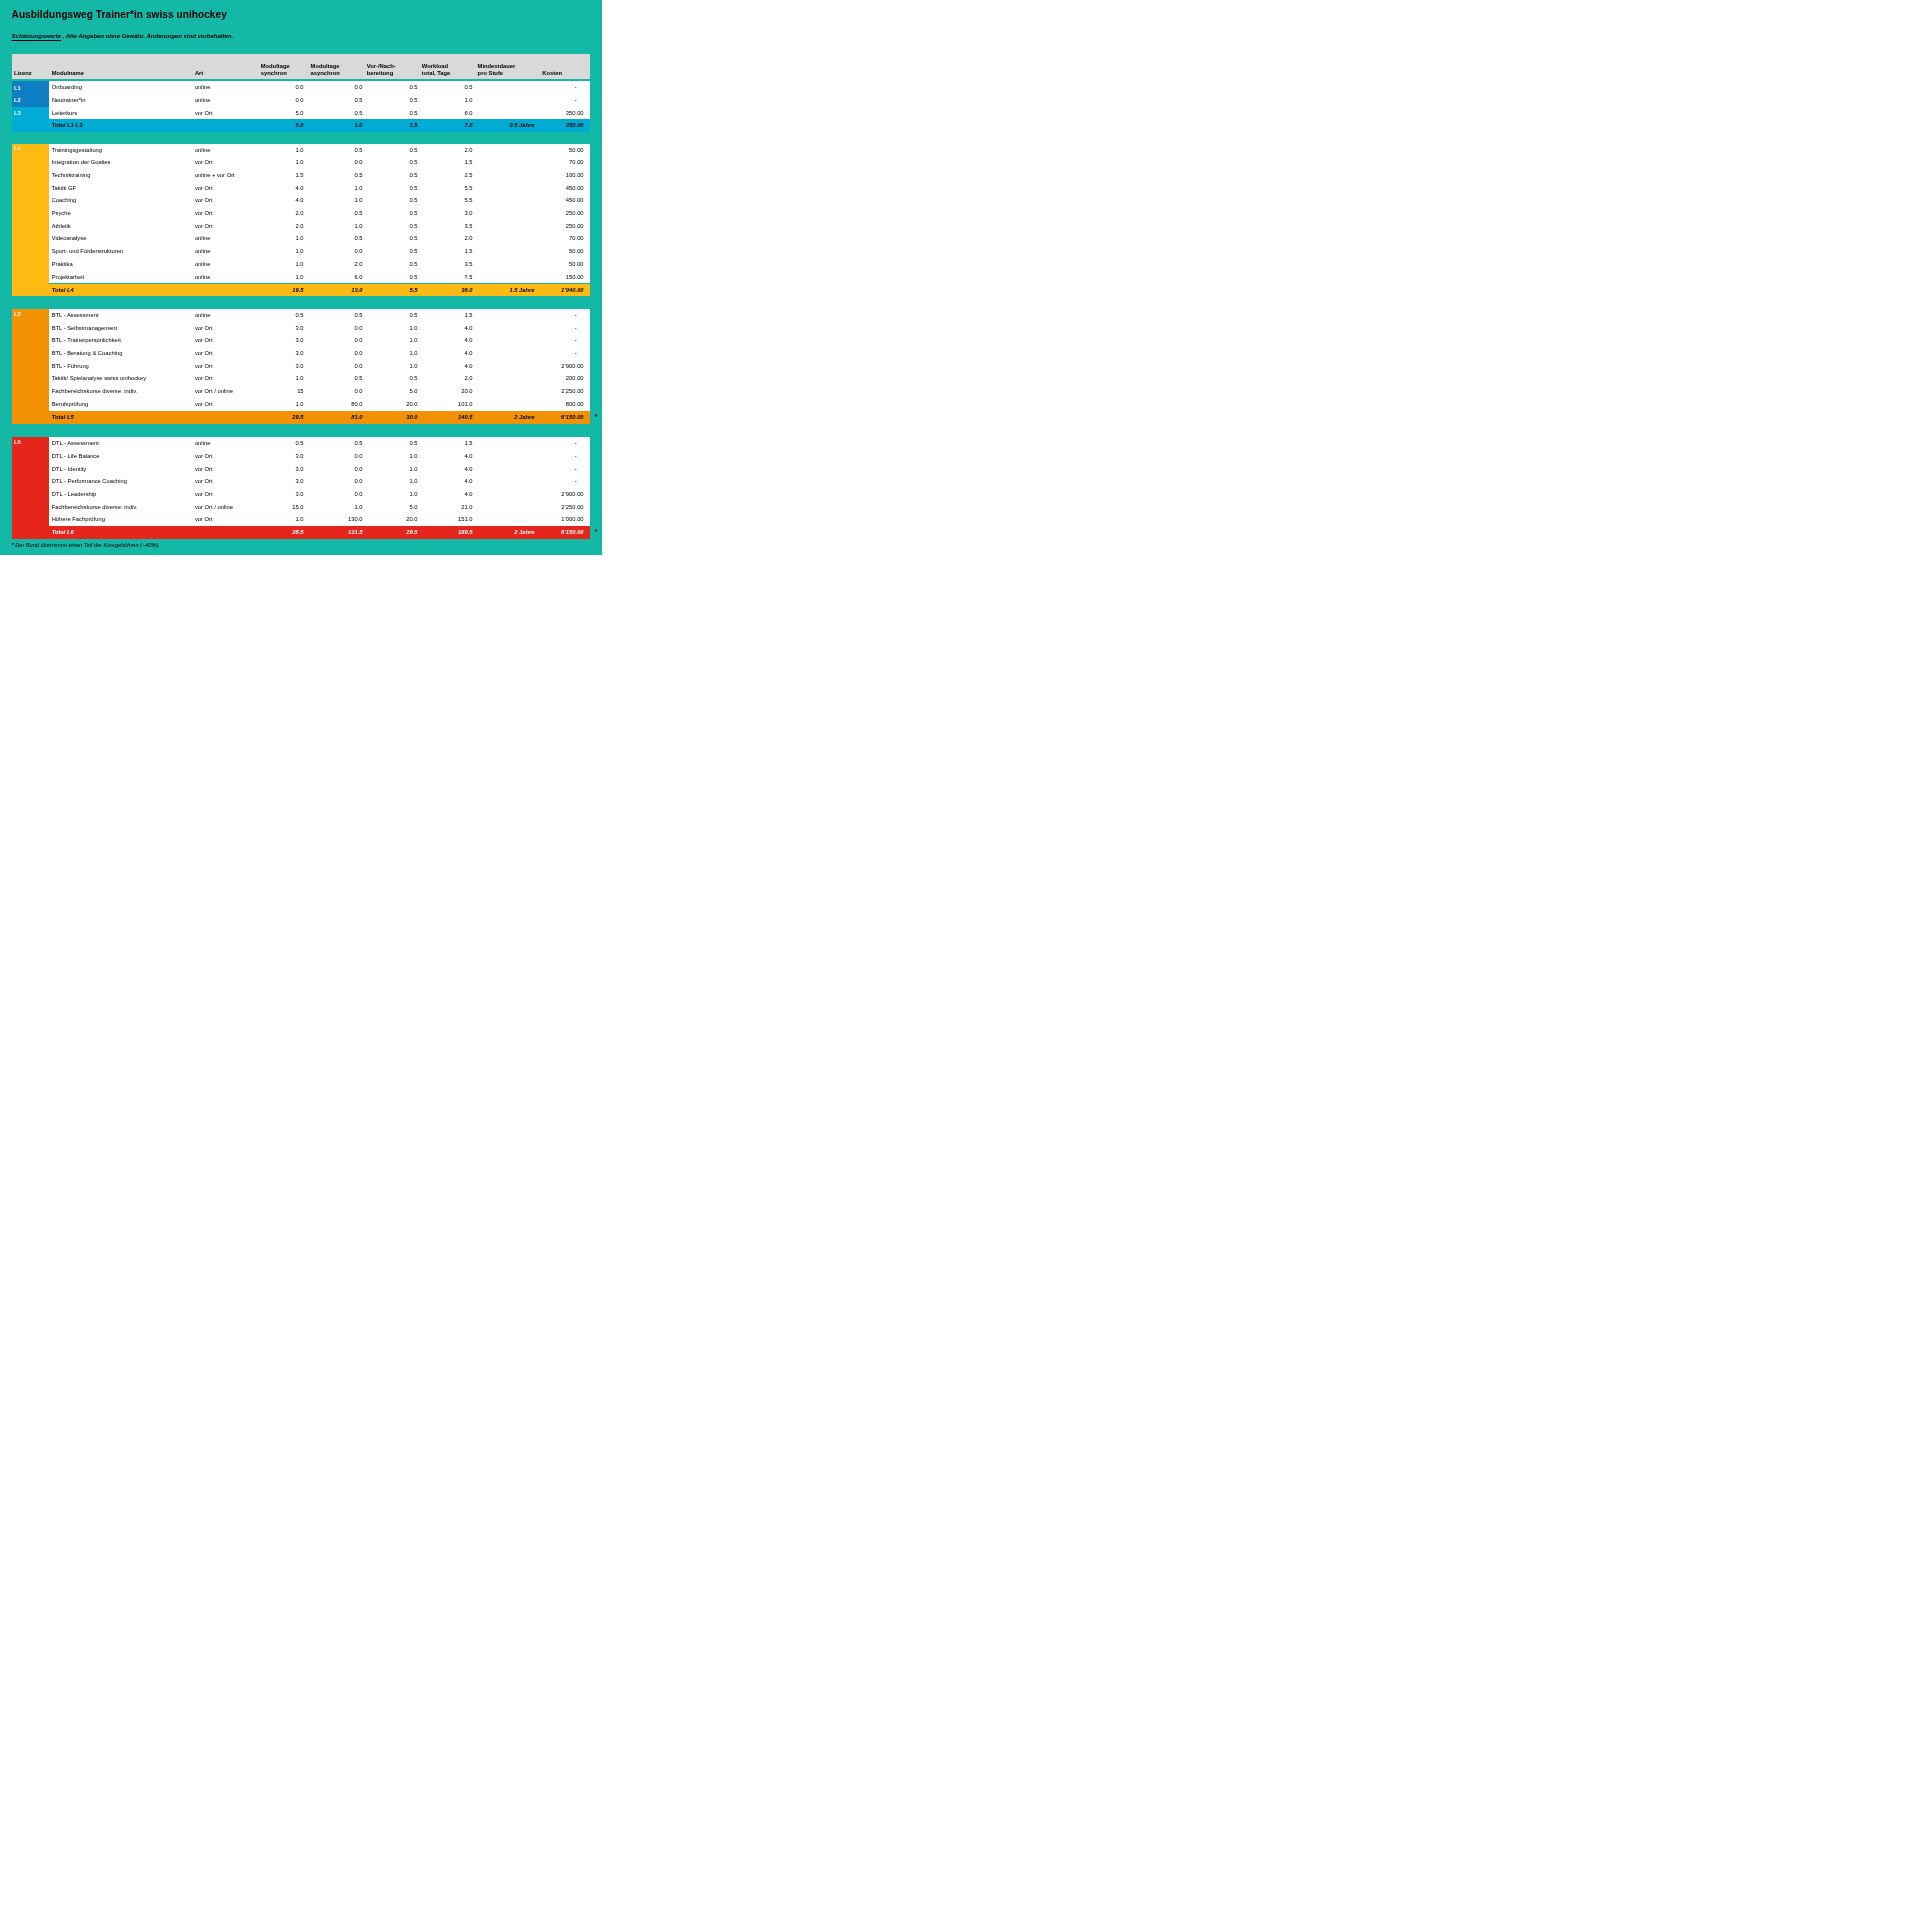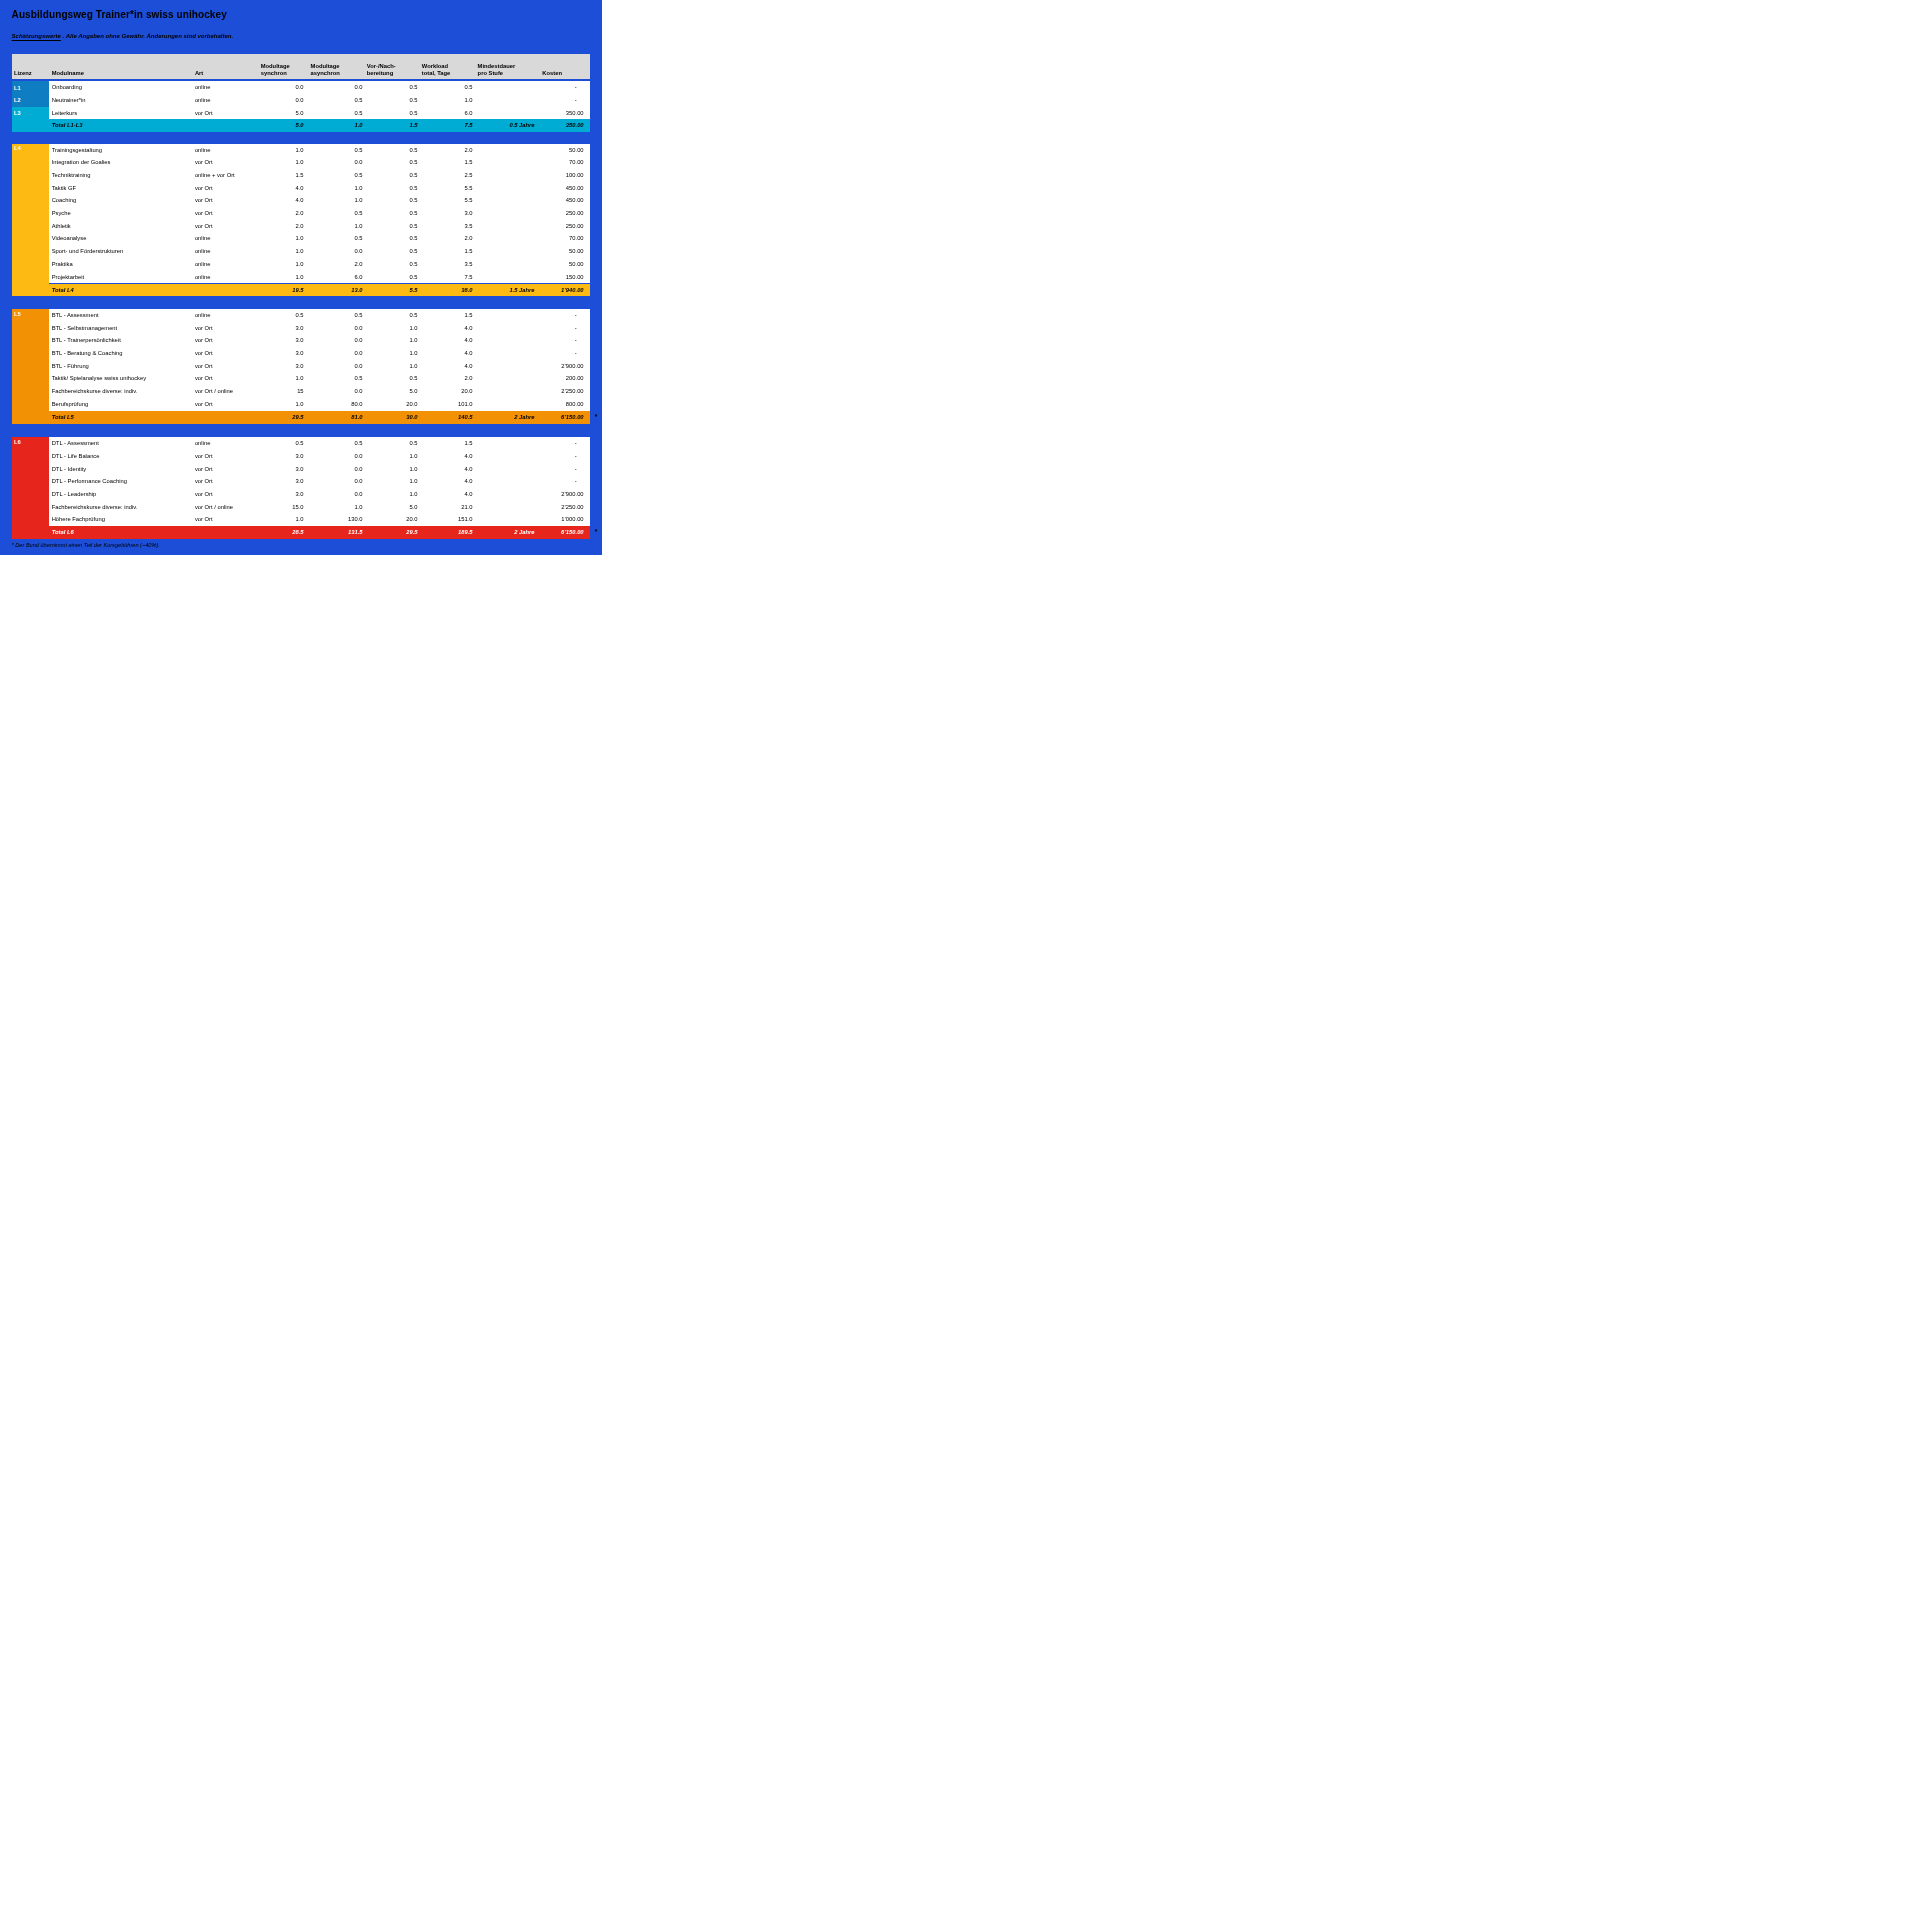--- a/index.html
+++ b/index.html
@@ -1,18 +1,18 @@
 <!DOCTYPE html>
 <html style="font-size:6.2px"><head>
 <meta charset="utf-8">
 <style>
   * { box-sizing: border-box; margin: 0; padding: 0; }
   html,body { background:#ffffff; }
   body { font-family:"Liberation Sans","DejaVu Sans",sans-serif; color:#000; }
-  .page { position:relative; width:602px; height:555px; background:#1d4ed8; overflow:hidden; }
+  .page { position:relative; width:602px; height:555px; background:#14b8a6; overflow:hidden; }
 
   .title { position:absolute; left:11.6px; top:9.2px; font-size:10px; font-weight:bold; letter-spacing:0.1px; }
   .subtitle { position:absolute; left:11.6px; top:33px; font-size:6px; font-weight:bold; font-style:italic; }
   .subtitle .u { text-decoration:underline; text-decoration-thickness:1.2px; text-underline-offset:1.5px; }
 
   .tablewrap { position:absolute; left:11.6px; top:54px; width:578px; }
 
   
   .hdr { display:flex; align-items:flex-end; background:var(--hdr-bg,#D9D9D9); height:25.4px; }
   .hcell { font-weight:bold; font-size:5.8px; line-height:7px; padding-bottom:2.3px; }

